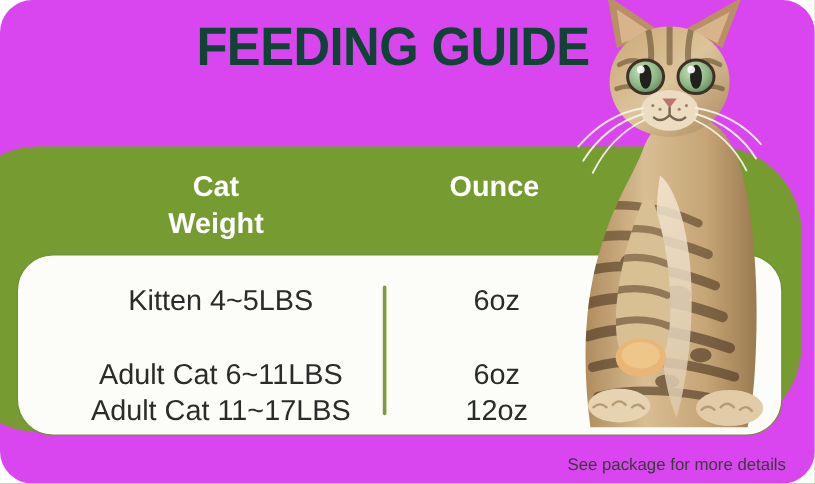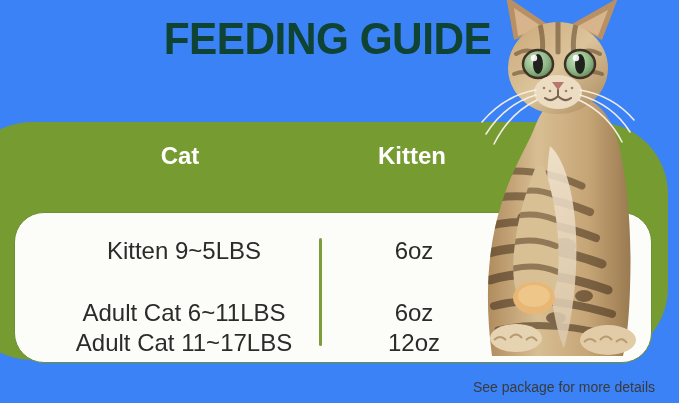--- a/index.html
+++ b/index.html
@@ -4,21 +4,21 @@
 <style>
   html,body{margin:0;padding:0;}
   body{
     width:679px;height:403px;
     background:#ffffff;
     font-family:"Liberation Sans", sans-serif;
     overflow:hidden;
     position:relative;
   }
 
-  #root{position:relative;width:679px;height:403px;background:#3b82f6;overflow:hidden;}
+  #root{position:relative;width:679px;height:403px;background:#d946ef;overflow:hidden;border-radius:27px;}
 
   
   .title{
     position:absolute;
     left:0;top:14px;width:655px;
     text-align:center;
     font-size:45px;
     line-height:50px;
     font-weight:800;
     letter-spacing:-0.5px;
@@ -120,31 +120,32 @@
 <body>
 
 <div id="root">
 
   <div class="title">FEEDING GUIDE</div>
 
   <div class="green-panel"></div>
 
   <div class="hdr hdr-weight">
     <div>Cat</div>
+    <div>Weight</div>
   </div>
 
   <div class="hdr hdr-ounce">
-    <div>Kitten</div>
+    <div>Ounce</div>
   </div>
 
   <div class="white-card"></div>
 
   <div class="rows">
     <div class="row">
-      <div class="cell cell-weight">Kitten 9~5LBS</div>
+      <div class="cell cell-weight">Kitten 4~5LBS</div>
       <div class="cell cell-oz">6oz</div>
     </div>
     <div class="row">
       <div class="cell cell-weight">Adult Cat 6~11LBS</div>
       <div class="cell cell-oz">6oz</div>
     </div>
     <div class="row">
       <div class="cell cell-weight">Adult Cat 11~17LBS</div>
       <div class="cell cell-oz">12oz</div>
     </div>

